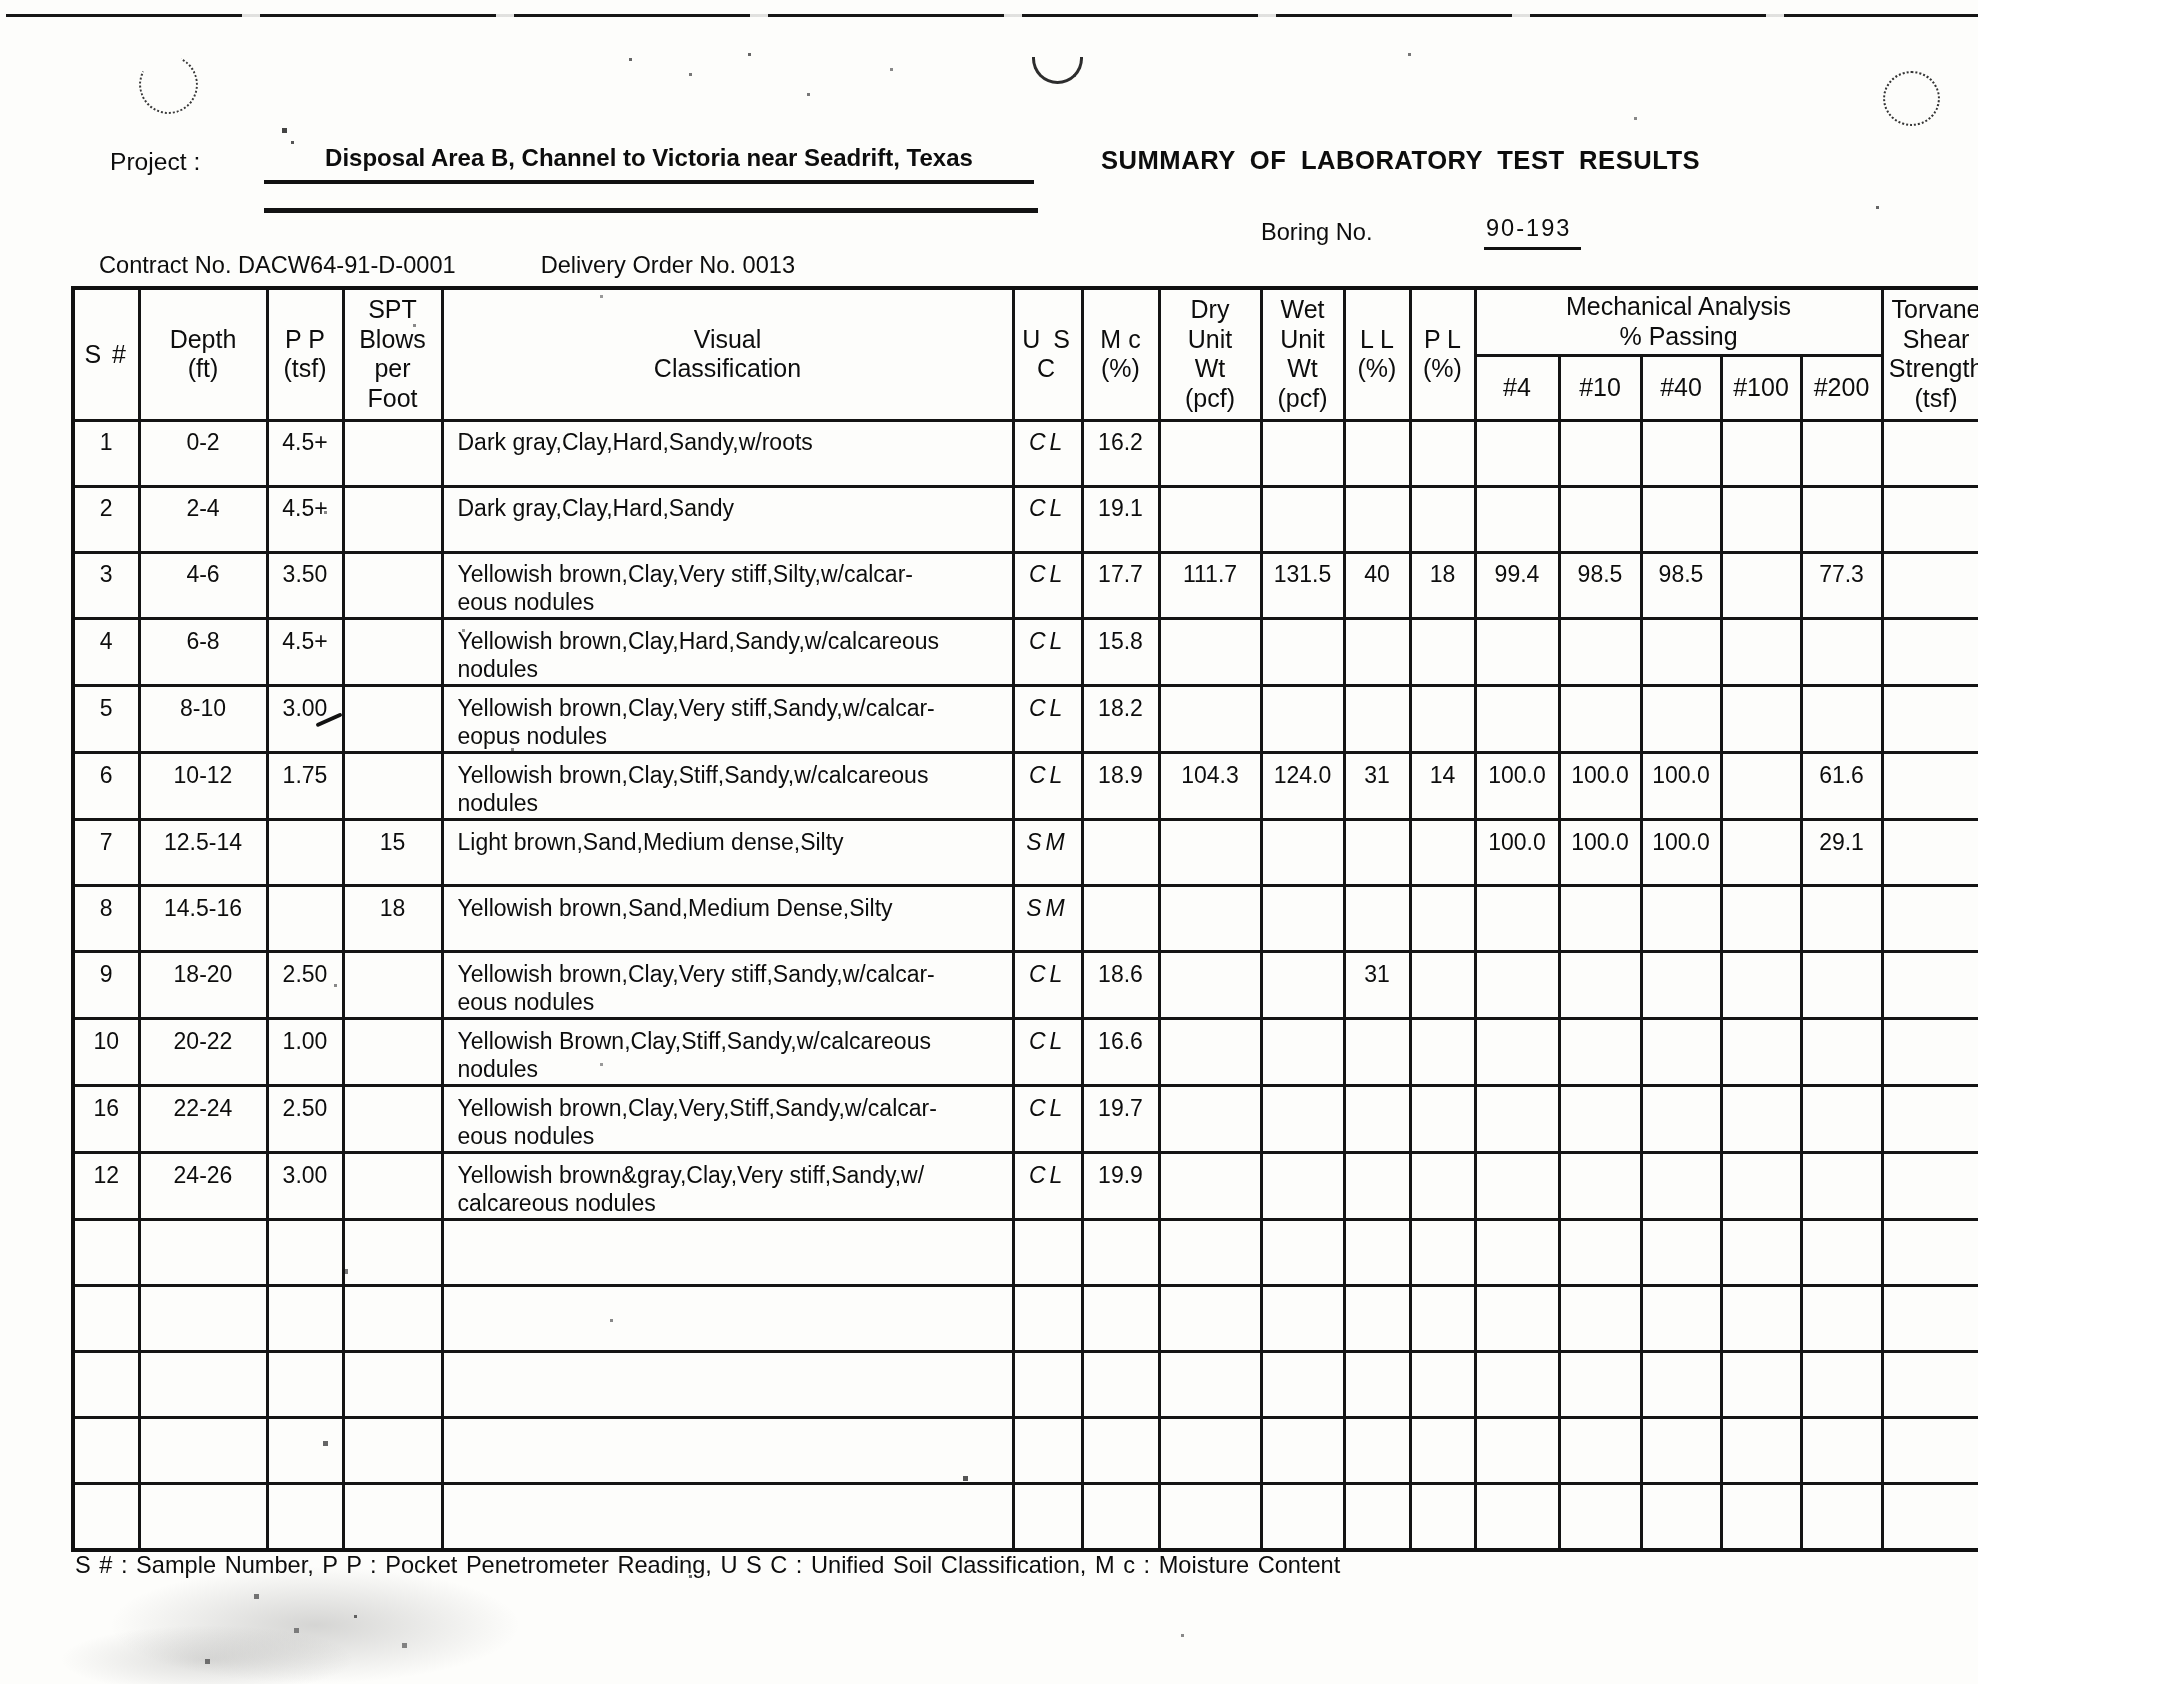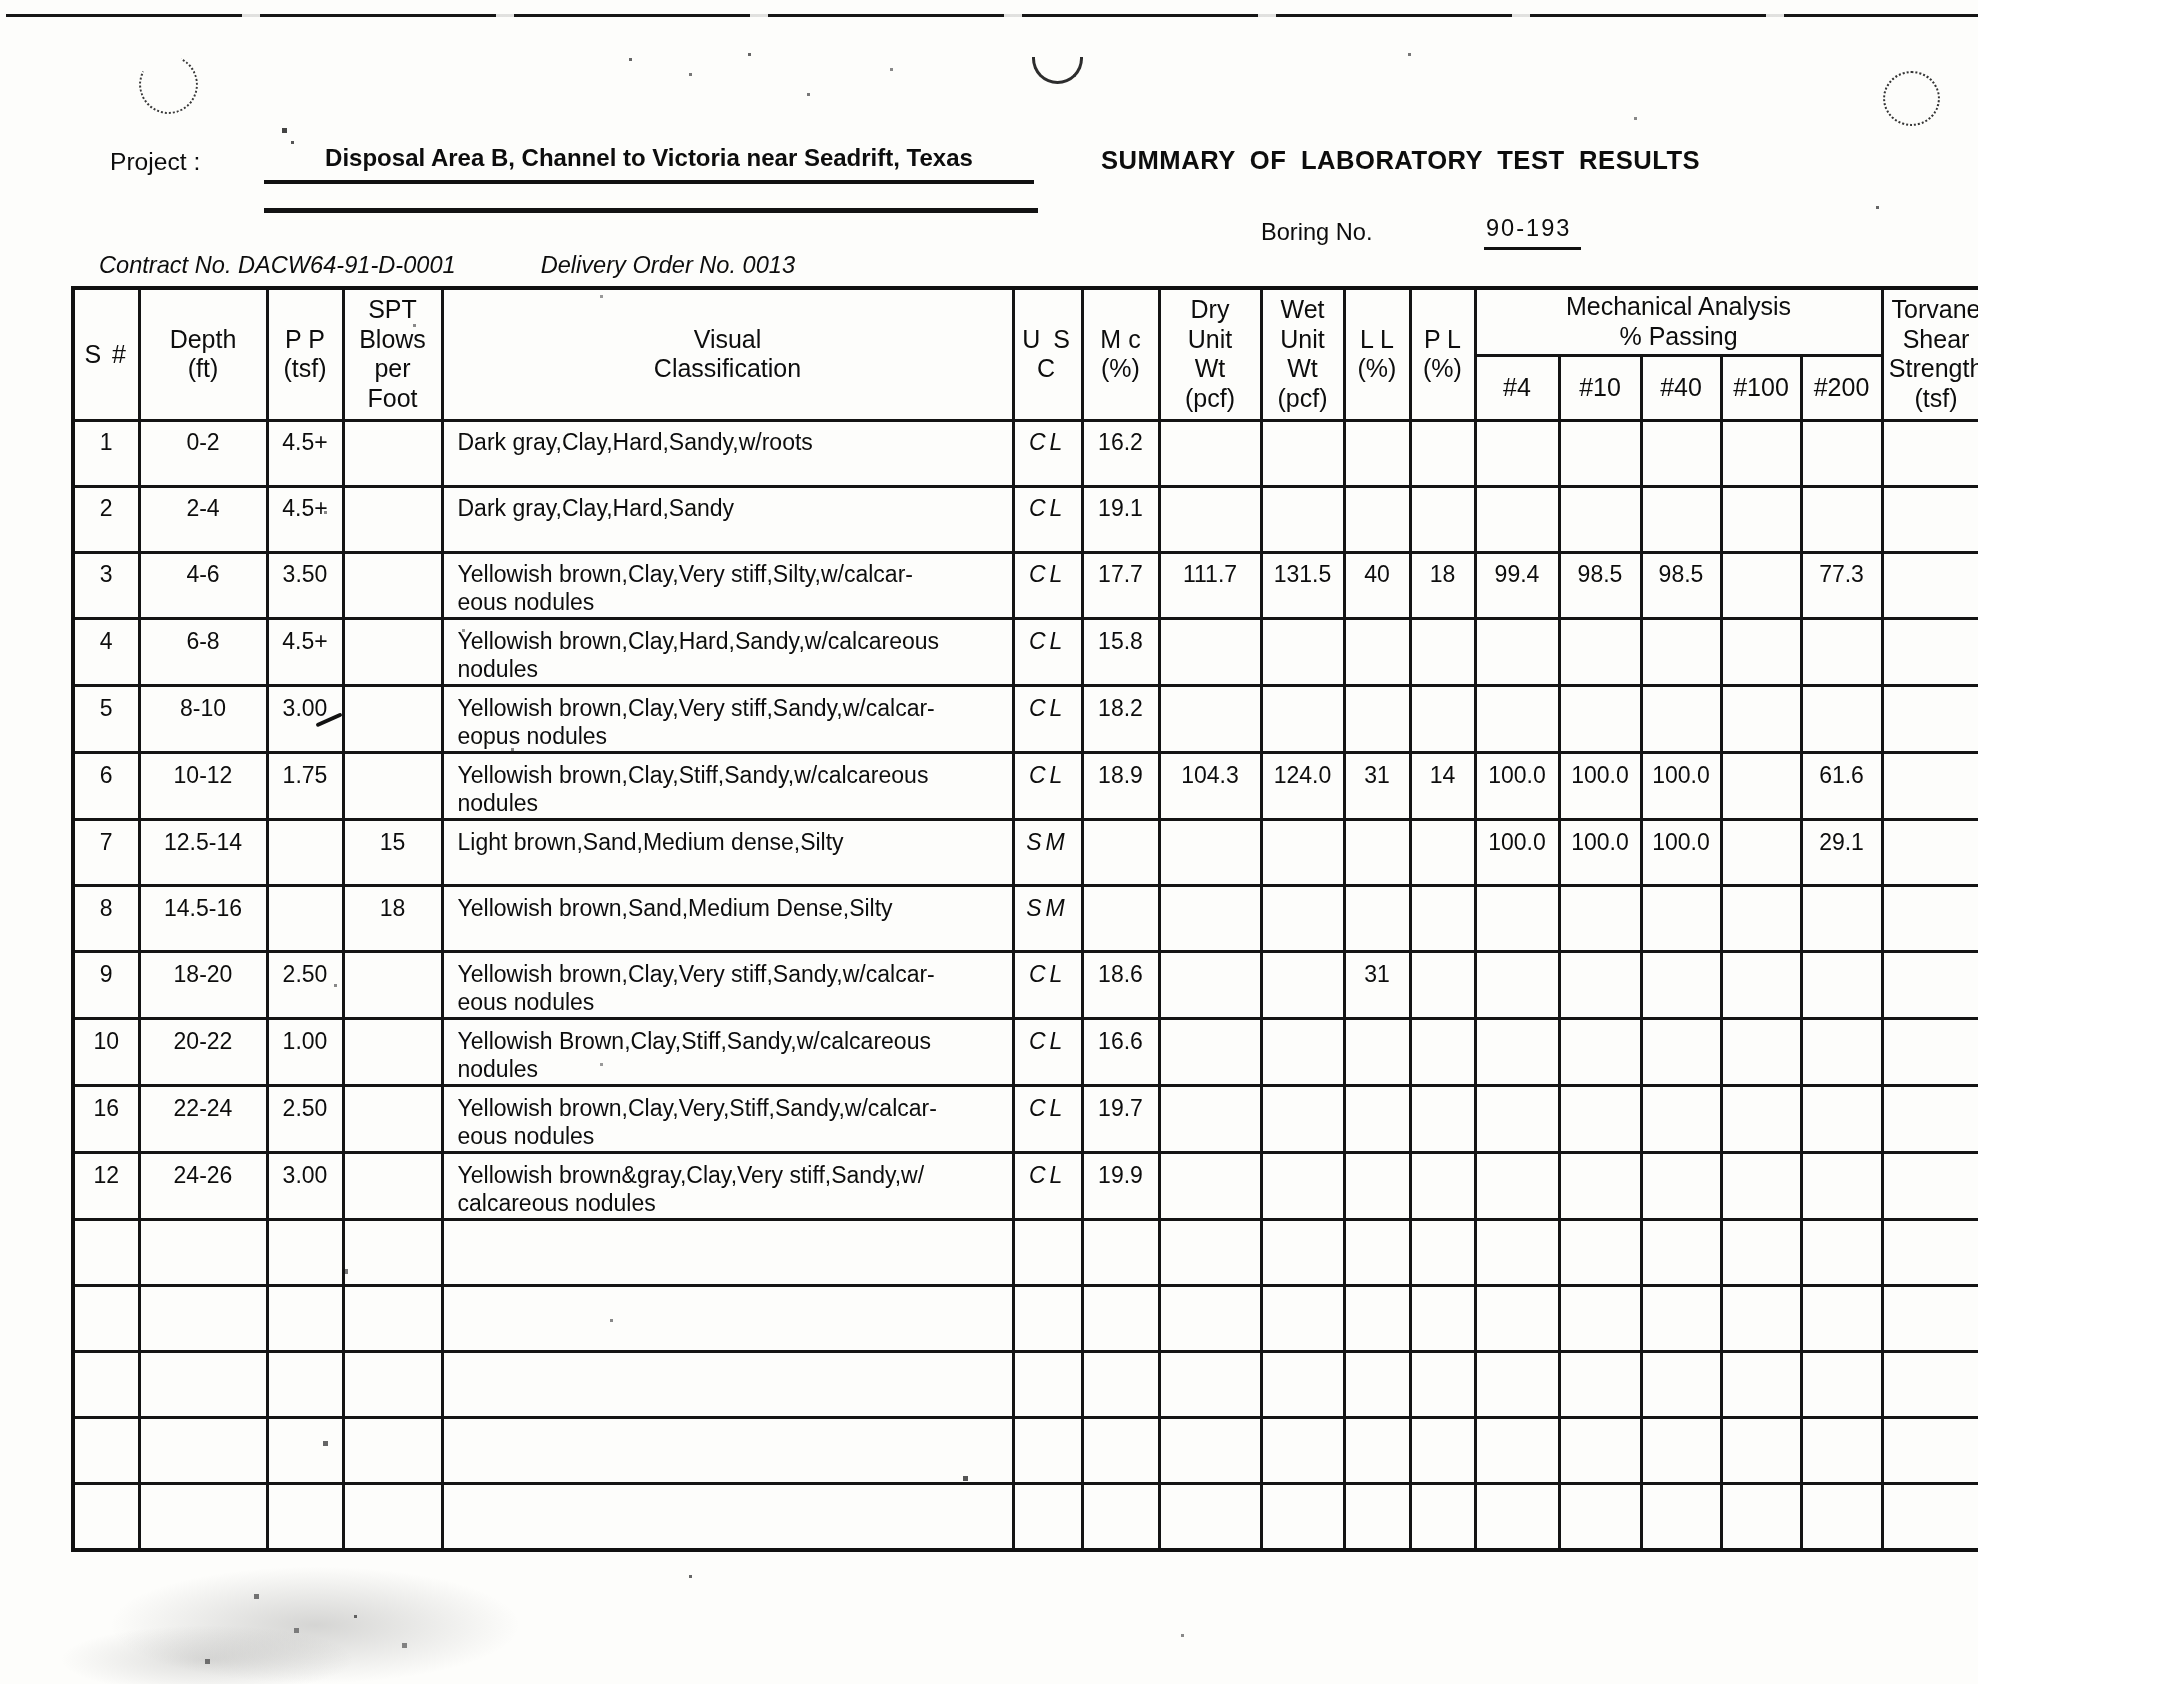--- a/index.html
+++ b/index.html
@@ -75,21 +75,21 @@
   }
   .doc-title {
     position:absolute; left:1101px; top:146px; font-size:25.6px; font-weight:bold;
     letter-spacing:0.5px; word-spacing:6.9px;
   }
   .boring-label { position:absolute; left:1261px; top:219px; font-size:23.6px; }
   .boring-value {
     position:absolute; left:1484px; top:215px; font-size:23.6px; letter-spacing:2px;
     padding:0 9.9px 4.9px 2px; border-bottom:3.9px solid #111;
   }
-  .contract-line { position:absolute; left:99px; top:252px; font-size:23.6px;font-style:italic; }
+  .contract-line { position:absolute; left:99px; top:252px; font-size:23.6px; }
   .contract-line .delivery { margin-left:85px; }
   
   table.results {
     position:absolute; left:71px; top:286px;
     border-collapse:collapse; table-layout:fixed; width:2012px;
     border:4.9px solid #111;
     font-size:23.6px;
   }
   table.results th, table.results td {
     border:3px solid #141414;
@@ -553,15 +553,16 @@
           <td class="col-p10"></td>
           <td class="col-p40"></td>
           <td class="col-p100"></td>
           <td class="col-p200"></td>
           <td class="col-torvane"></td>
           <td class="col-qu"></td>
         </tr>
       </tbody>
   </table>
 
+  <div class="footnote1">S # : Sample Number, P P : Pocket Penetrometer Reading, U S C : Unified Soil Classification, M c : Moisture Content</div>
 
 </div>
 
 
 </body></html>

